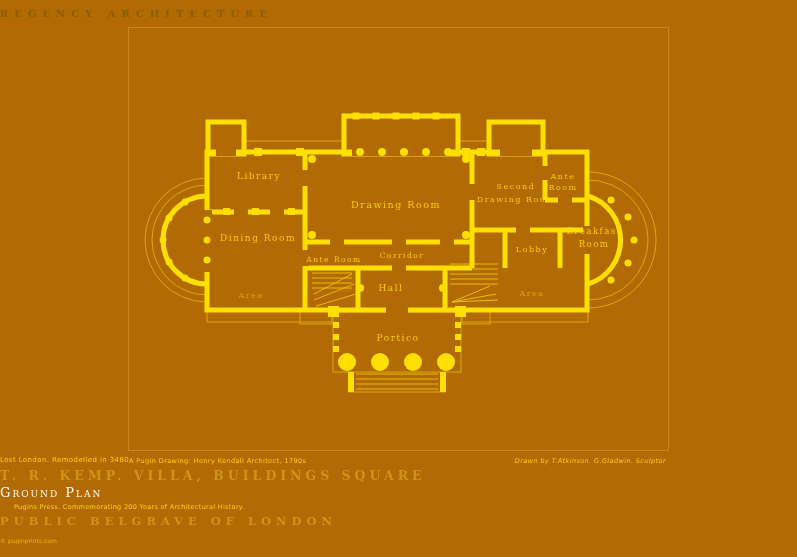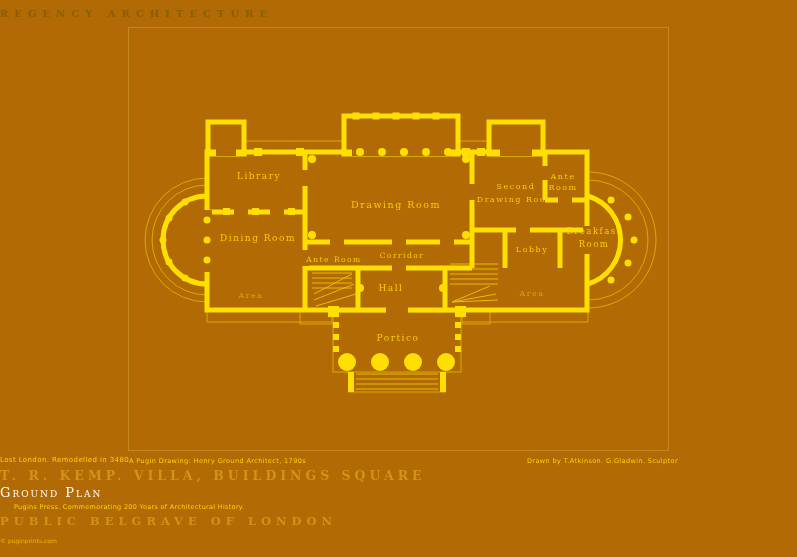--- a/index.html
+++ b/index.html
@@ -18,21 +18,21 @@
   }
   .frame{
     left:128px;top:27px;width:539px;height:422px;
     border:1px solid rgba(219,163,66,0.5);
   }
   .credit{
     top:457px;font-size:6.5px;letter-spacing:0.4px;color:#ffd303;
     font-family:"DejaVu Sans", sans-serif;
   }
   .credit-left{left:129px;}
-  .credit-right{right:119px;}
+  .credit-right{right:131px;font-style:italic;}
   .credit-center{top:456px;font-size:7px;}
   .main-title{
     top:468px;font-size:12.5px;font-weight:700;letter-spacing:4px;
     color:#d09417;
   }
   .plan-label{
     top:485px;font-size:13px;letter-spacing:2px;font-variant:small-caps;
     color:#ffffff;
   }
   .series-note{
@@ -222,21 +222,21 @@
     <text x="532" y="252" font-size="8">Lobby</text>
     <text x="334" y="262" font-size="7.5">Ante Room</text>
     <text x="402" y="258" font-size="7.5">Corridor</text>
     <text x="391" y="291" font-size="9">Hall</text>
     <text x="251" y="298" font-size="8" opacity="0.6">Area</text>
     <text x="532" y="296" font-size="8" opacity="0.6">Area</text>
     <text x="398" y="341" font-size="9">Portico</text>
   </g>
 </svg>
 
-<div class="abs credit credit-left">A Pugin Drawing: Henry Ground Architect, 1790s</div>
+<div class="abs credit credit-left">A Pugin Drawing: Henry Kendall Architect, 1790s</div>
 <div class="abs center-text credit credit-center">Lost London. Remodelled in 3480</div>
 <div class="abs credit credit-right">Drawn by T.Atkinson. G.Gladwin. Sculptor</div>
 
 <div class="abs center-text main-title">T. R. KEMP. VILLA, BUILDINGS SQUARE</div>
 <div class="abs center-text plan-label">Ground Plan</div>
 <div class="abs center-text series-note">Pugins Press. Commemorating 200 Years of Architectural History.</div>
 <div class="abs center-text series-title">PUBLIC BELGRAVE OF LONDON</div>
 <div class="abs center-text copyright">© puginprints.com</div>
 
 </body></html>

